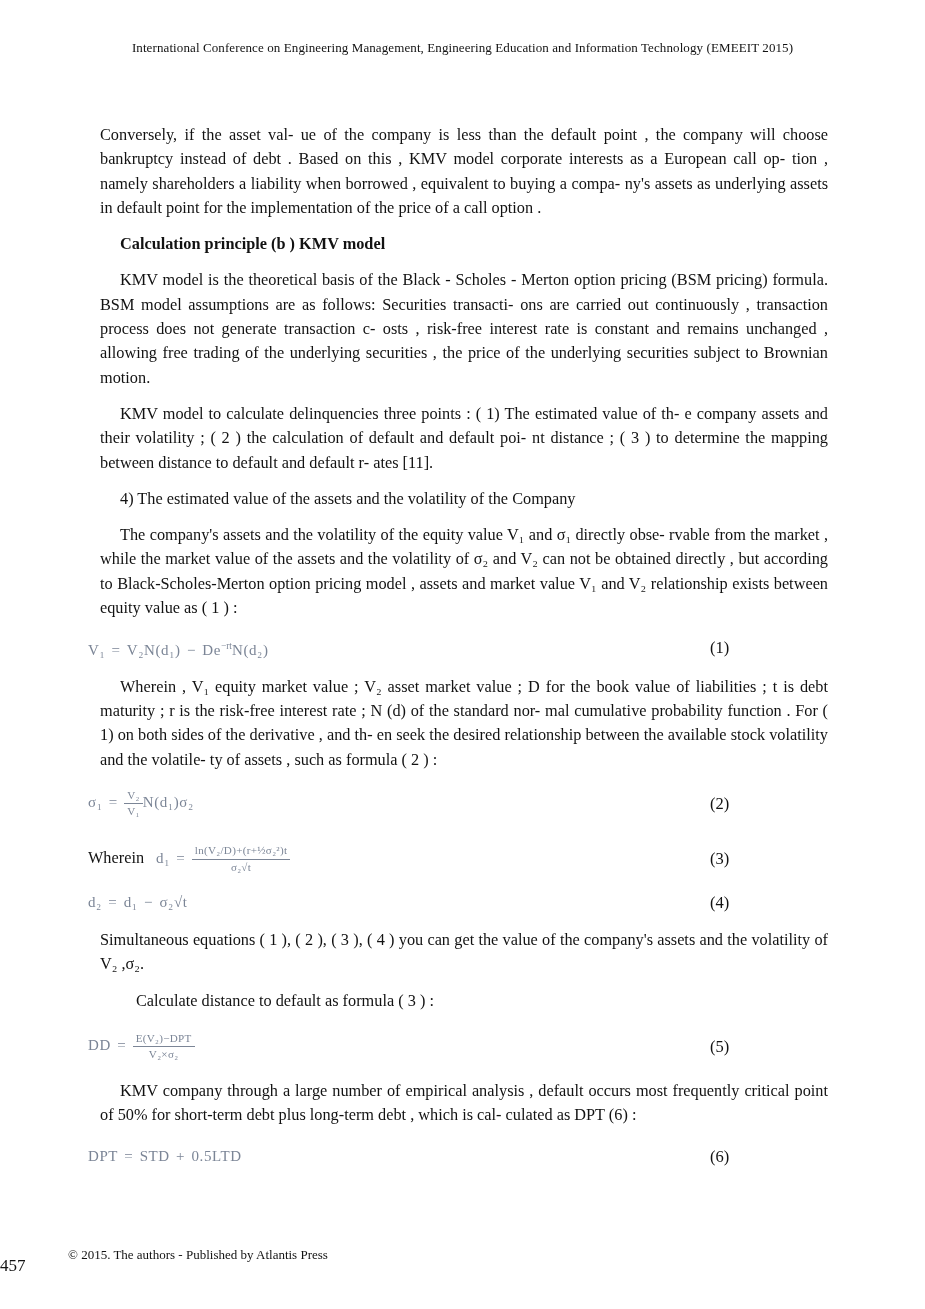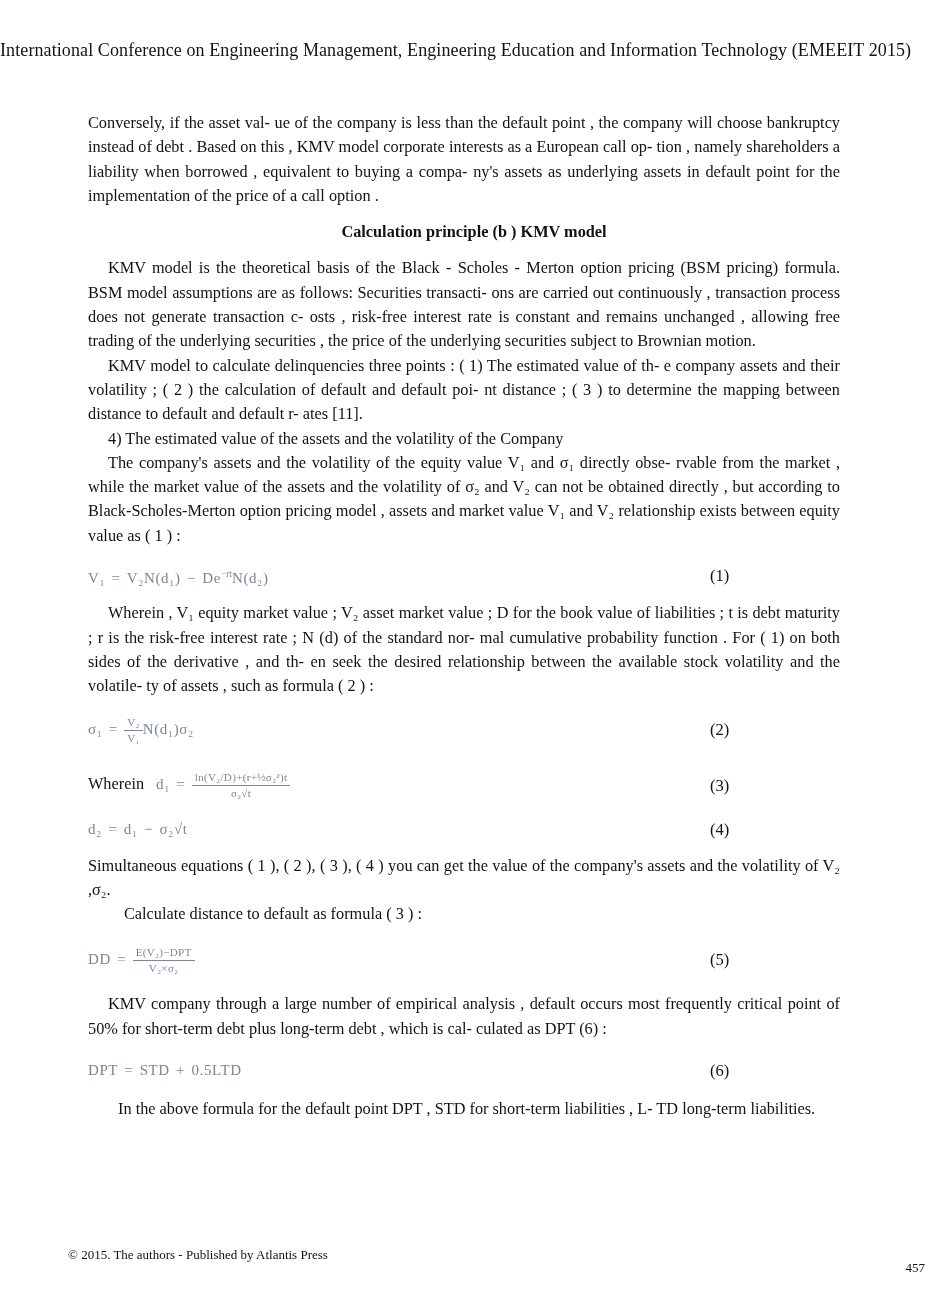--- a/index.html
+++ b/index.html
@@ -11,38 +11,39 @@
     background: #ffffff;
     font-family: "Liberation Serif", "DejaVu Serif", serif;
     color: #121212;
     overflow: hidden;
   }
   .running-head {
     position: absolute;
     top: 40px;
     left: 0;
     width: 100%;
-    font-size: 18px;
+    text-align: center;
+    font-size: 13px;
     letter-spacing: 0.1px;
     color: #121212;
   }
   .body-col {
     position: absolute;
     top: 111px;
     left: 88px;
     width: 752px;
     font-size: 16.3px;
     line-height: 24.3px;
     text-align: justify;
   }
-  p.para { margin: 0; text-indent: 20px; }
+  p.para { margin: 12px; text-indent: 20px; }
   p.para.noindent { text-indent: 0; }
   p.para.indent2 { text-indent: 36px; }
   p.para.indent3 { text-indent: 30px; }
-  p.heading { margin: 12px; text-indent: 20px; font-weight: bold; text-align: center; }
+  p.heading { margin: 12px; text-indent: 20px; font-weight: bold; text-align: left; }
   .eqrow {
     position: relative;
     text-align: left;
     text-indent: 0;
     min-height: 26px;
   }
   .eqrow.m1 { margin: 14px 0 11px 0; }
   .eqrow.m2 { margin: 17px 0 19px 0; }
   .eqrow.m3 { margin: 26px 0 13px 0; }
   .eqrow.m4 { margin: 16px 0 11px 0; }
@@ -90,22 +91,22 @@
     position: absolute;
     left: 68px;
     bottom: 46px;
     font-size: 13px;
   }
   .page-number {
     position: absolute;
     left: 0;
     bottom: 33px;
     width: 100%;
-    text-align: right;
-    font-size: 13px;
+    text-align: left;
+    font-size: 17px;
   }
 </style>
 </head>
 <body>
 
 <div class="page">
 
   <div class="running-head">International Conference on Engineering Management, Engineering Education and Information Technology (EMEEIT 2015)</div>
 
   <div class="body-col">
@@ -154,21 +155,20 @@
       <span class="eqnum">(5)</span>
     </div>
 
     <p class="para">KMV company through a large number of empirical analysis , default occurs most frequently critical point of 50% for short-term debt plus long-term debt , which is cal- culated as DPT (6) :</p>
 
     <div class="eqrow m6">
       <span class="eq">DPT = STD + 0.5LTD</span>
       <span class="eqnum">(6)</span>
     </div>
 
-    <p class="para indent3">In the above formula for the default point DPT , STD for short-term liabilities , L- TD long-term liabilities.</p>
 
 
   </div>
 
   <div class="footer-copyright">© 2015. The authors - Published by Atlantis Press</div>
   <div class="page-number">457</div>
 
 </div>
 
 </body></html>

